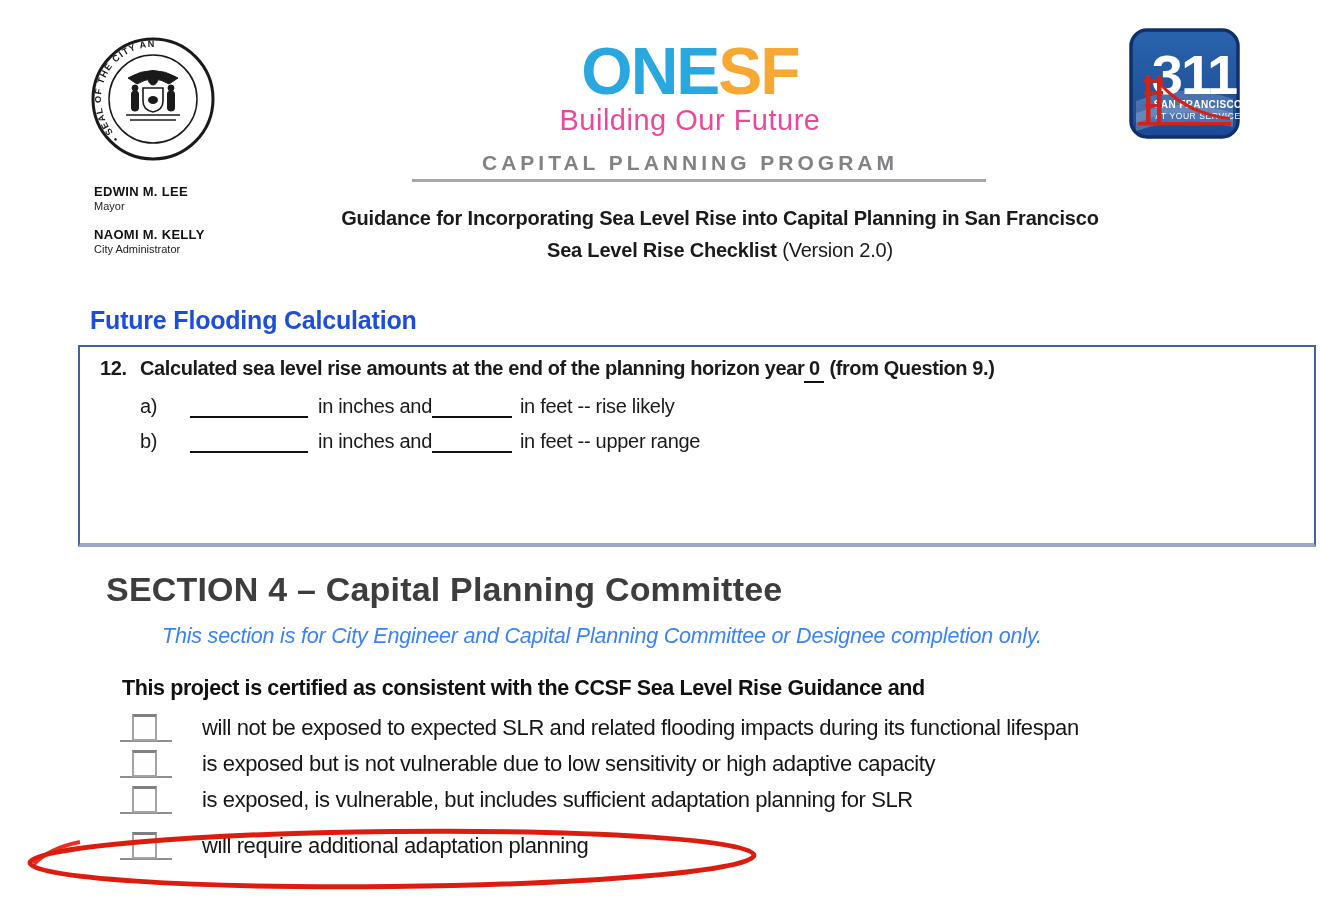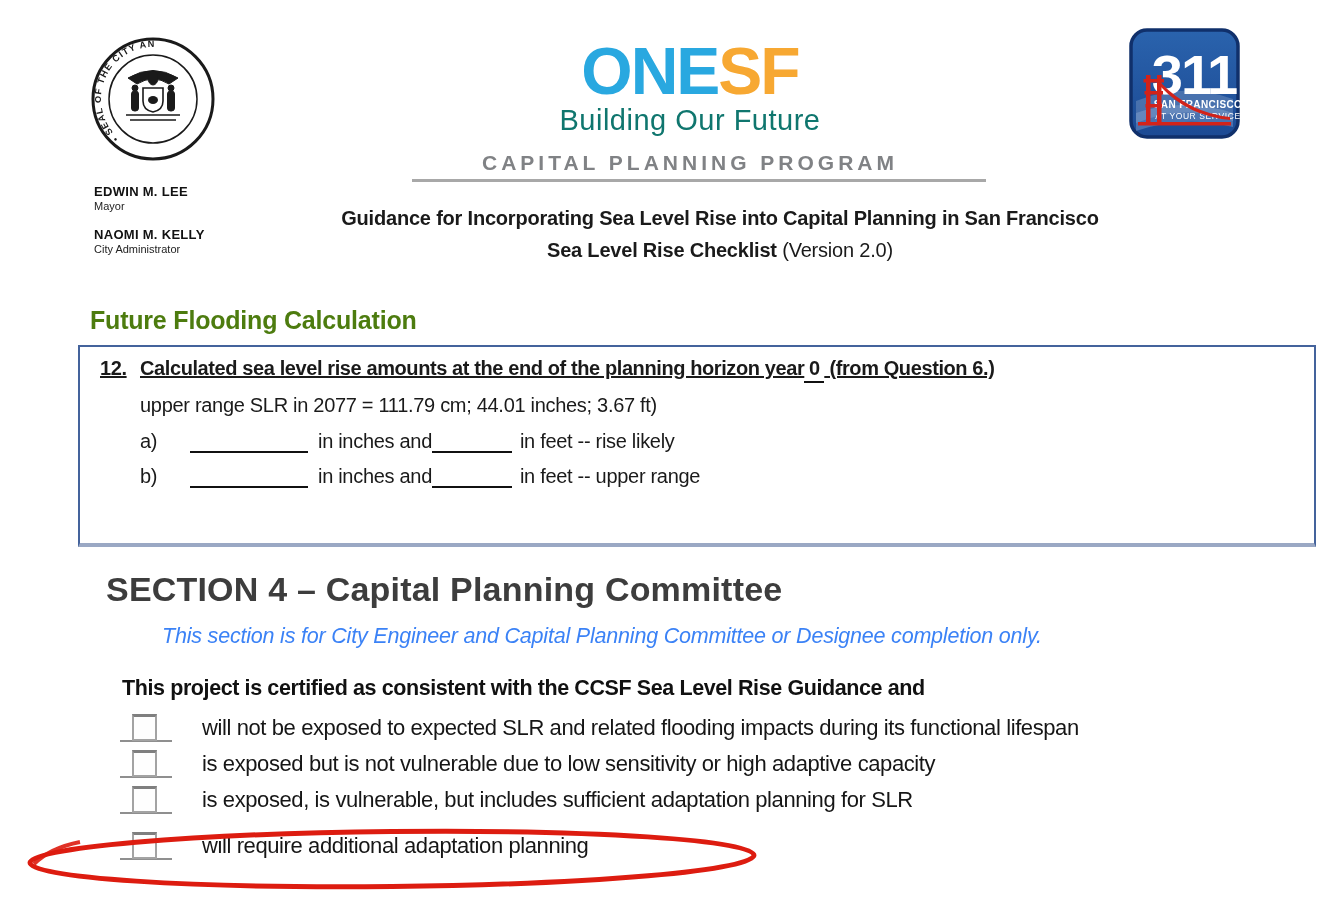--- a/index.html
+++ b/index.html
@@ -9,37 +9,37 @@
 
   
   #seal { left:88px; top:36px; }
   #officials { left:94px; top:184px; }
   .official-name { font-size:13px; font-weight:bold; letter-spacing:.3px; color:#111; }
   .official-title { font-size:11px; color:#222; margin-top:1px; }
   .official-block + .official-block { margin-top:15px; }
 
   #onesf { left:400px; top:38px; width:580px; text-align:center; }
   .onesf-word { font-size:66px; font-weight:bold; letter-spacing:-2px; line-height:1; }
-  .onesf-tag { font-size:29px; color:#0f766e; margin-top:0px; letter-spacing:.5px; }
+  .onesf-tag { font-size:29px; color:#ec4899; margin-top:0px; letter-spacing:.5px; }
   .onesf-program { margin-top:14px; font-size:21px; font-weight:bold; letter-spacing:4px; color:#808285; }
   #header-rule { left:412px; top:179px; width:574px; height:3px; background:#a8a8a8; }
 
   #doc-title { left:230px; top:202px; width:980px; text-align:center; font-size:20px;
     line-height:1.62; letter-spacing:-0.2px; }
   #doc-title .b { font-weight:bold; }
 
   #logo311 { left:1128px; top:27px; }
 
   
-  #flood-heading { left:90px; top:306px; font-size:25px; font-weight:bold; color:#4d7c0f; letter-spacing:-0.2px; }
+  #flood-heading { left:90px; top:306px; font-size:25px; font-weight:bold; color:#1d4ed8; letter-spacing:-0.2px; }
 
   #q12-box { left:78px; top:345px; width:1238px; height:202px;
     border:2px solid #44639c; border-bottom:4px solid #9aa8c4; background:#fff;
     padding:8px 10px 0 20px; }
-  .q12-row1 { display:flex; font-size:20px; font-weight:bold; letter-spacing:-0.4px; line-height:1.3;text-decoration:underline; }
+  .q12-row1 { display:flex; font-size:20px; font-weight:bold; letter-spacing:-0.4px; line-height:1.3; }
   .q12-num { width:40px; flex:0 0 40px; }
   .q12-blank0 { display:inline-block; min-width:20px; text-align:center;
     border-bottom:2px solid #111; padding:0 4px; font-weight:bold; }
   .q12-line { margin-left:40px; font-size:20px; letter-spacing:-0.3px; margin-top:9px; line-height:1.3; }
   .ab-row { margin-left:40px; margin-top:11px; font-size:20px; letter-spacing:-0.3px;
     display:flex; align-items:flex-end; }
   .ab-label { width:50px; flex:0 0 50px; }
   .blank1 { width:118px; border-bottom:2px solid #111; height:24px; margin-right:10px; }
   .blank2 { width:80px; border-bottom:2px solid #111; height:24px; }
   .ab-mid { margin-right:0px;text-align:center; }
@@ -135,23 +135,22 @@
 <div id="doc-title" class="abs">
   <div class="b">Guidance for Incorporating Sea Level Rise into Capital Planning in San Francisco</div>
   <div><span class="b">Sea Level Rise Checklist</span><span> (Version 2.0)</span></div>
 </div>
 
 <div id="flood-heading" class="abs">Future Flooding Calculation</div>
 
 <div id="q12-box" class="abs">
   <div class="q12-row1">
     <span class="q12-num">12.</span>
-    <span><span>Calculated sea level rise amounts at the end of the planning horizon year</span><span class="q12-blank0">0</span><span> (from Question 6.)</span></span>
-  </div>
-  <div class="q12-line">upper range SLR in 2077 = 111.79 cm; 44.01 inches; 3.67 ft)</div>
+    <span><span>Calculated sea level rise amounts at the end of the planning horizon year</span><span class="q12-blank0">0</span><span> (from Question 9.)</span></span>
+  </div>
 
   <div class="ab-row">
     <span class="ab-label">a)</span>
     <span class="blank1"></span>
     <span class="ab-mid">in inches and</span>
     <span class="blank2"></span>
     <span class="ab-tail">in feet -- rise likely</span>
   </div>
   <div class="ab-row">
     <span class="ab-label">b)</span>

